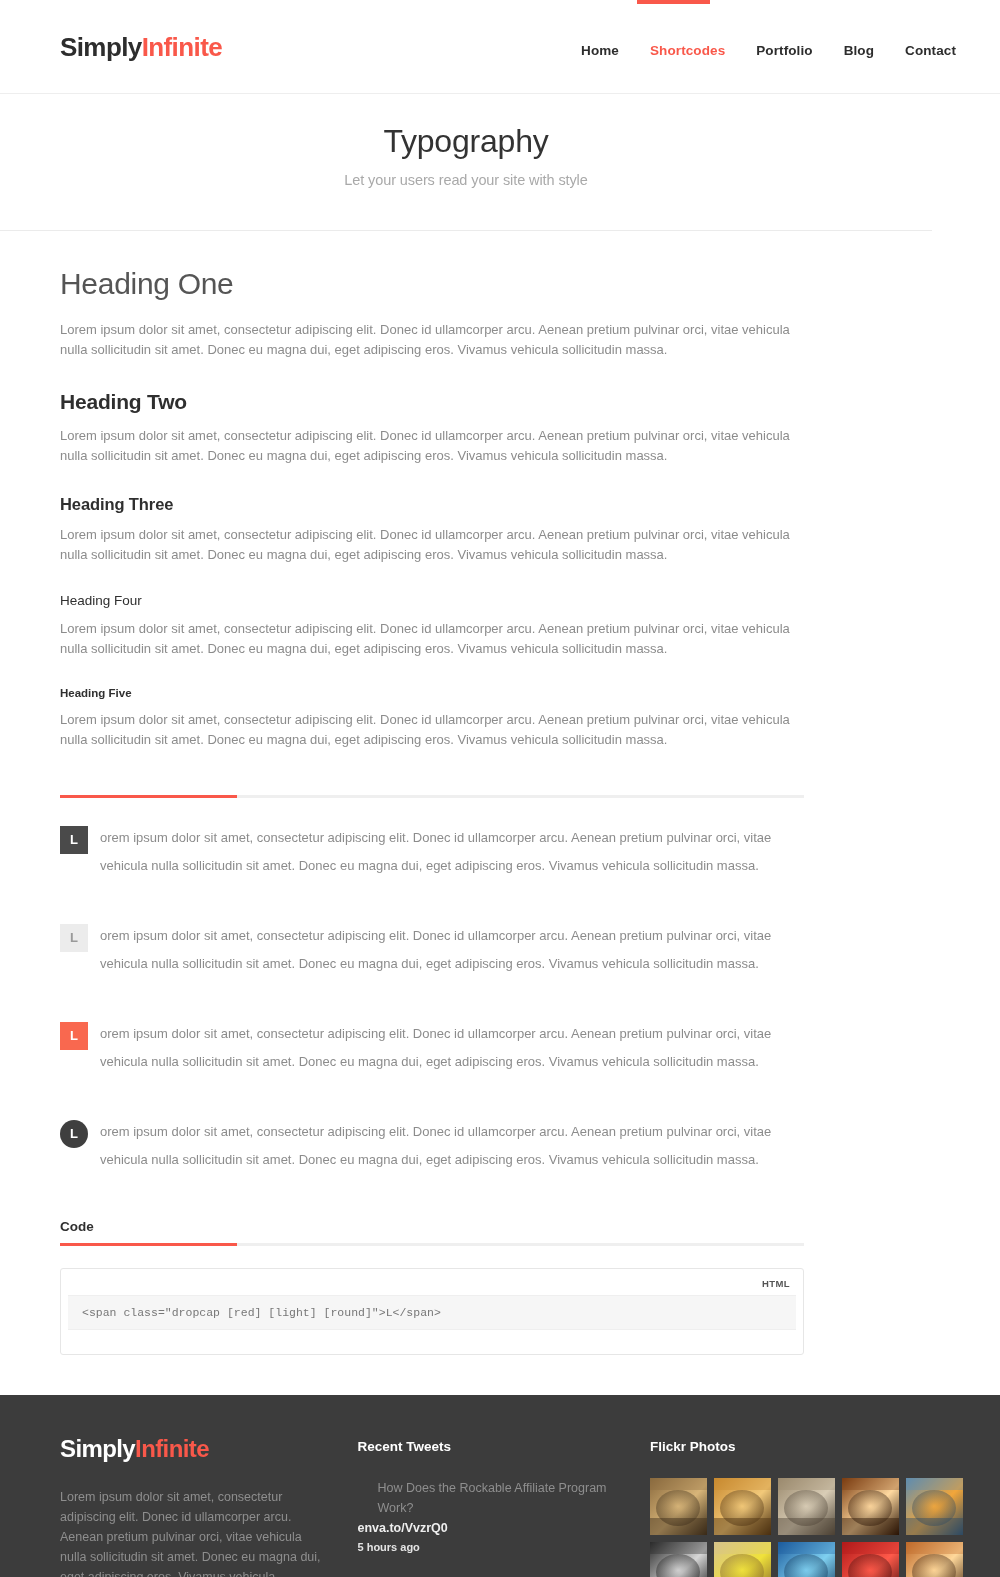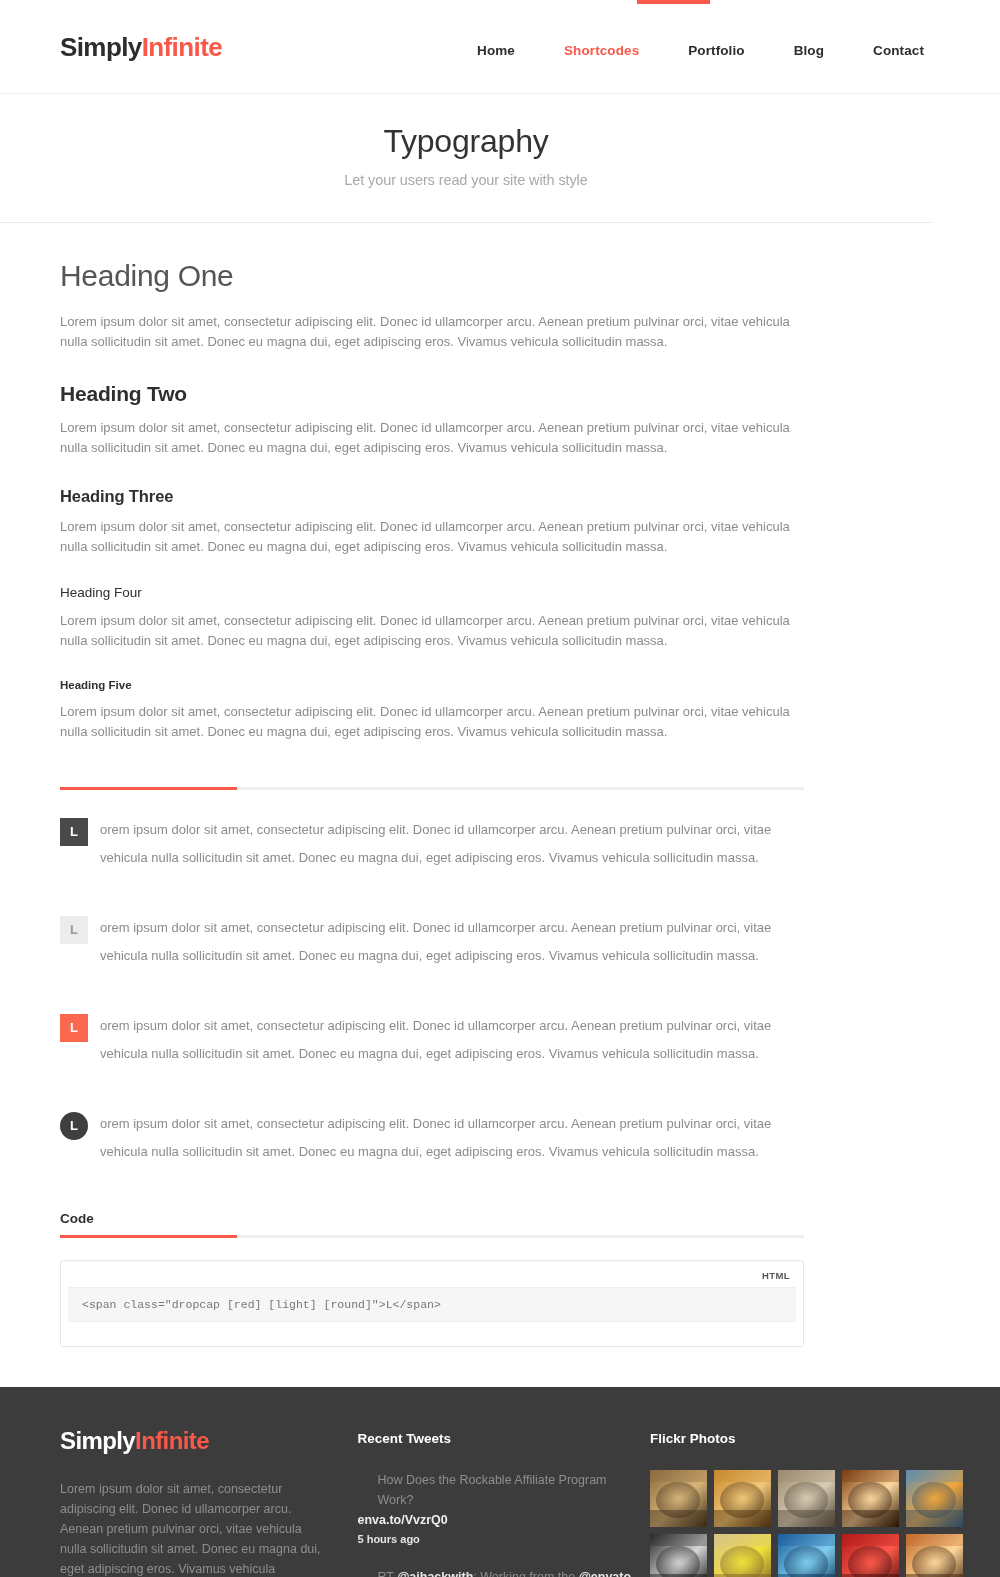--- a/index.html
+++ b/index.html
@@ -36,40 +36,40 @@
     font-weight: bold;
     letter-spacing: -0.6px;
     line-height: 1;
     white-space: nowrap;
   }
   .logo .logo-a { color: #2d2d2d; }
   .logo .logo-b { color: #f9584a; }
 
   .main-nav {
     position: absolute;
-    right: 76px; top: 38px;
+    right: 44px; top: 38px;
     display: flex;
     align-items: center;
-    gap: 49px;
+    gap: 31px;
   }
   .nav-item {
     font-size: 13.5px;
     font-weight: bold;
     color: #2d2d2d;
     text-decoration: none;
     letter-spacing: 0.1px;
     cursor: pointer;
   }
   .nav-item.active { color: #f9584a; }
 
   
   .title-band {
     width: 932px;
     padding-top: 28px;
-    padding-bottom: 30px;
+    padding-bottom: 38px;
     text-align: center;
     border-bottom: 1px solid #ebebeb;
   }
   .page-title {
     font-size: 32px;
     font-weight: 300;
     color: #333333;
     margin: 0 0 12px 0;
     letter-spacing: -0.2px;
     line-height: 1.2;

